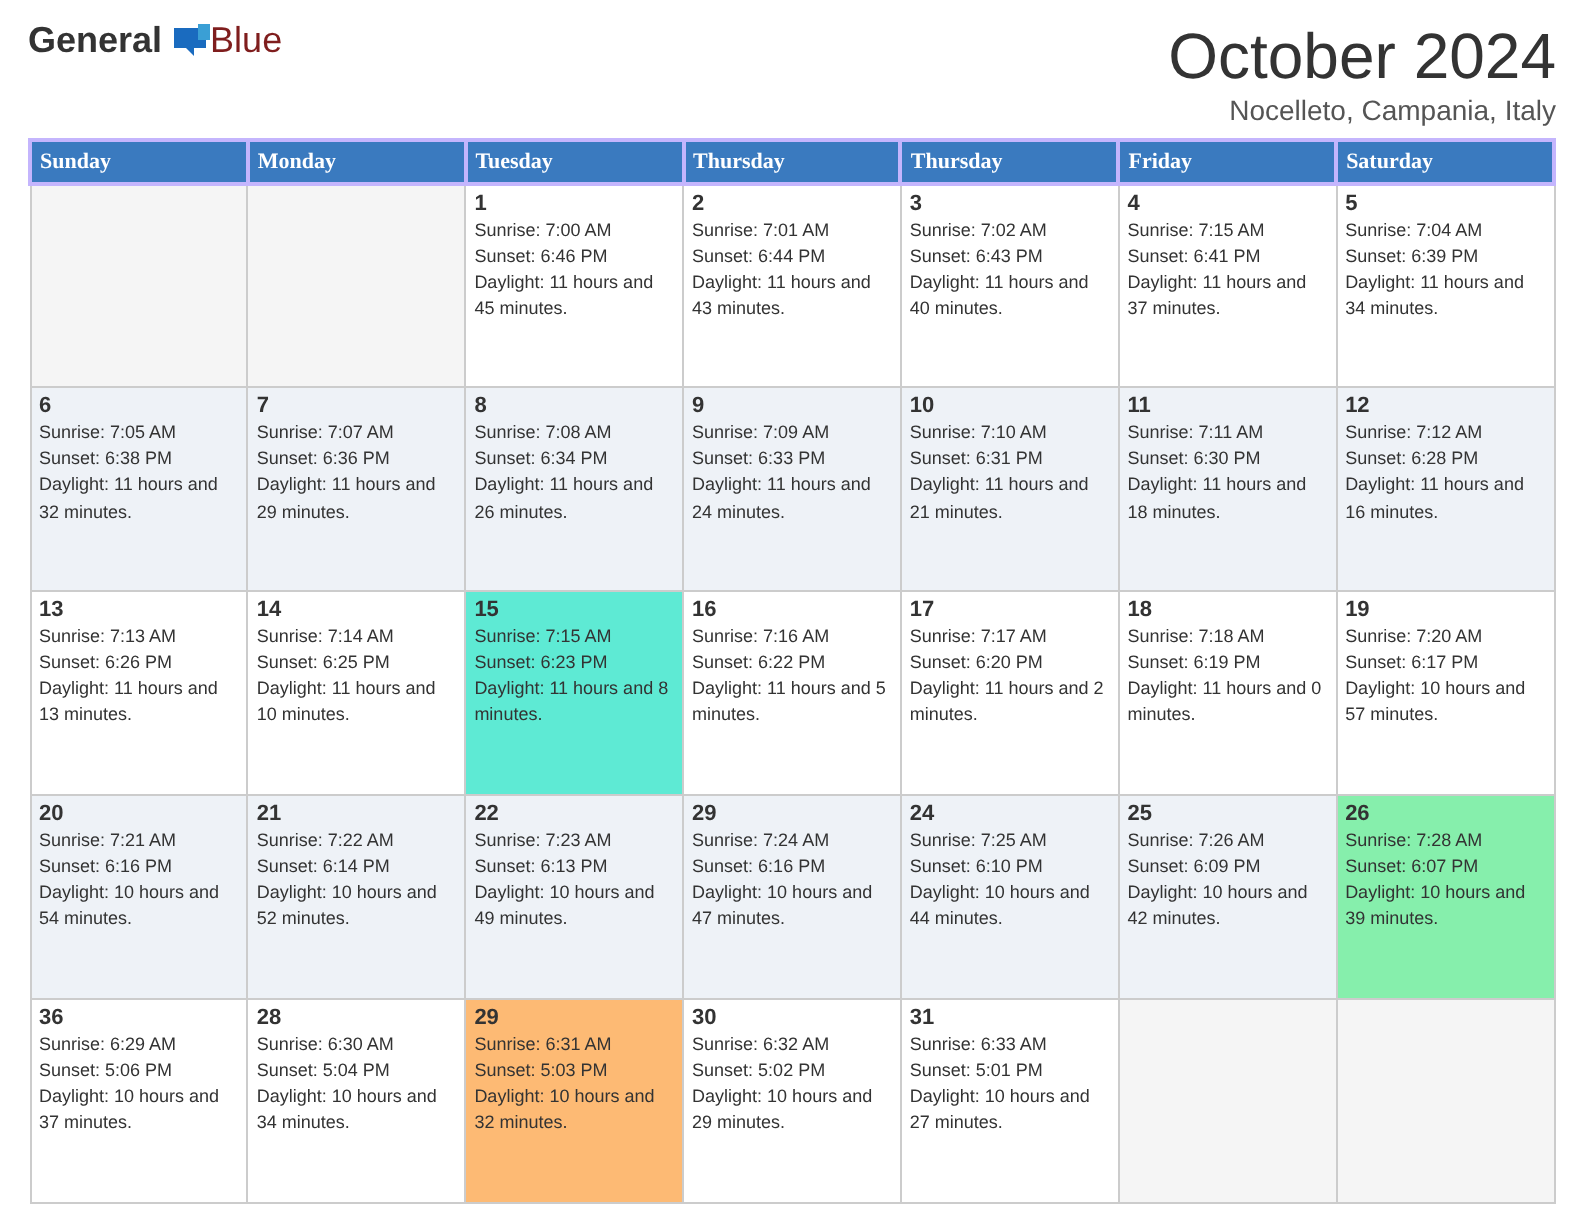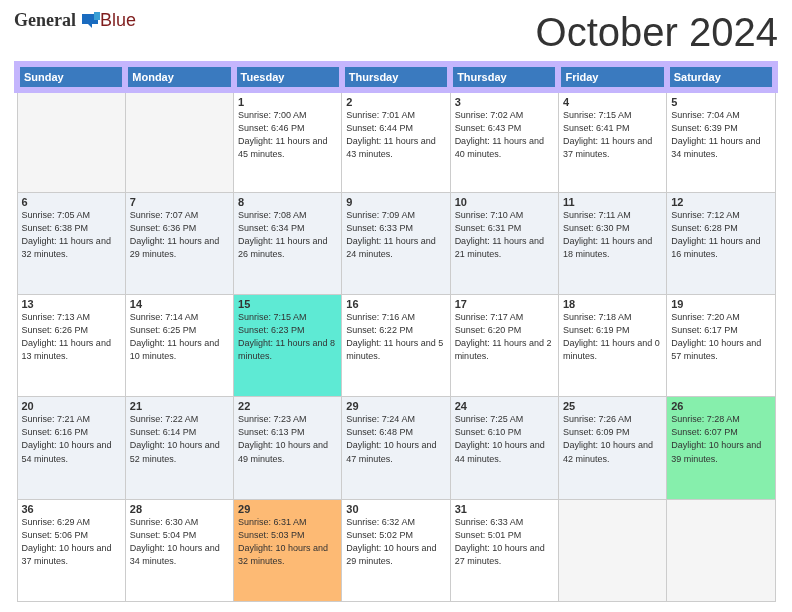--- a/index.html
+++ b/index.html
@@ -28,32 +28,32 @@
       flex-direction: column;
       align-items: flex-start;
     }
     .logo-text {
       display: flex;
       align-items: center;
       font-size: 18px;
       font-weight: bold;
       color: #333;
     }
-    .logo-general { color: #333; font-weight: bold; font-family: Liberation Serif, serif; }
+    .logo-general { color: #333; font-weight: bold; }
     .logo-blue { color: #7f1d1d; font-weight: normal; }
     .logo-icon {
       width: 22px;
       height: 18px;
       margin-left: 2px;
     }
     .title-section {
       text-align: right;
     }
     .month-title {
-      font-size: 40px;
+      font-size: 32px;
       color: #333;
       font-weight: normal;
     }
     .location {
       font-size: 14px;
       color: #555;
     }
     .calendar {
       flex: 1;
       border: 1px solid #ccc;
@@ -61,21 +61,22 @@
       width: 100%;
       table-layout: fixed;
     }
     .calendar th {
       background: #3a7abf;
       color: #fff;
       font-size: 11px;
       font-weight: bold;
       padding: 4px 4px;
       text-align: left;
-      border: 6px solid #c4b5fd;
+      border: 2px solid #c4b5fd;
+      font-family: Liberation Serif, serif;
     }
     .calendar td {
       vertical-align: top;
       border: 1px solid #ccc;
       padding: 3px 4px;
       font-size: 9.5px;
       color: #333;
       height: 86px;
       width: calc(100% / 7);
     }
@@ -107,20 +108,21 @@
         <span class="logo-general">General</span>
         <svg class="logo-icon" viewBox="0 0 22 18">
           <polygon points="4,2 20,2 20,12 14,12 14,16 10,12 4,12" fill="#1a6bbf"></polygon>
           <polygon points="16,0 22,0 22,8 16,8" fill="#3a9fd5"></polygon>
         </svg>
         <span class="logo-blue">Blue</span>
       </div>
     </div>
     <div class="title-section">
       <div class="month-title">October 2024</div>
+      <div class="location">Nocelleto, Campania, Italy</div>
     </div>
   </div>
 
   <table class="calendar">
     <thead>
       <tr>
         <th>Sunday</th>
         <th>Monday</th>
         <th>Tuesday</th>
         <th>Thursday</th>
@@ -267,21 +269,21 @@
           </td>
           <td style="background: rgb(238, 242, 247);">
             <span class="day-num">22</span>
             <div class="day-info" style="white-space: pre-line;">Sunrise: 7:23 AM
 Sunset: 6:13 PM
 Daylight: 10 hours and 49 minutes.</div>
           </td>
           <td style="background: rgb(238, 242, 247);">
             <span class="day-num">29</span>
             <div class="day-info" style="white-space: pre-line;">Sunrise: 7:24 AM
-Sunset: 6:48 PM
+Sunset: 6:16 PM
 Daylight: 10 hours and 47 minutes.</div>
           </td>
           <td style="background: rgb(238, 242, 247);">
             <span class="day-num">24</span>
             <div class="day-info" style="white-space: pre-line;">Sunrise: 7:25 AM
 Sunset: 6:10 PM
 Daylight: 10 hours and 44 minutes.</div>
           </td>
           <td style="background: rgb(238, 242, 247);">
             <span class="day-num">25</span>

